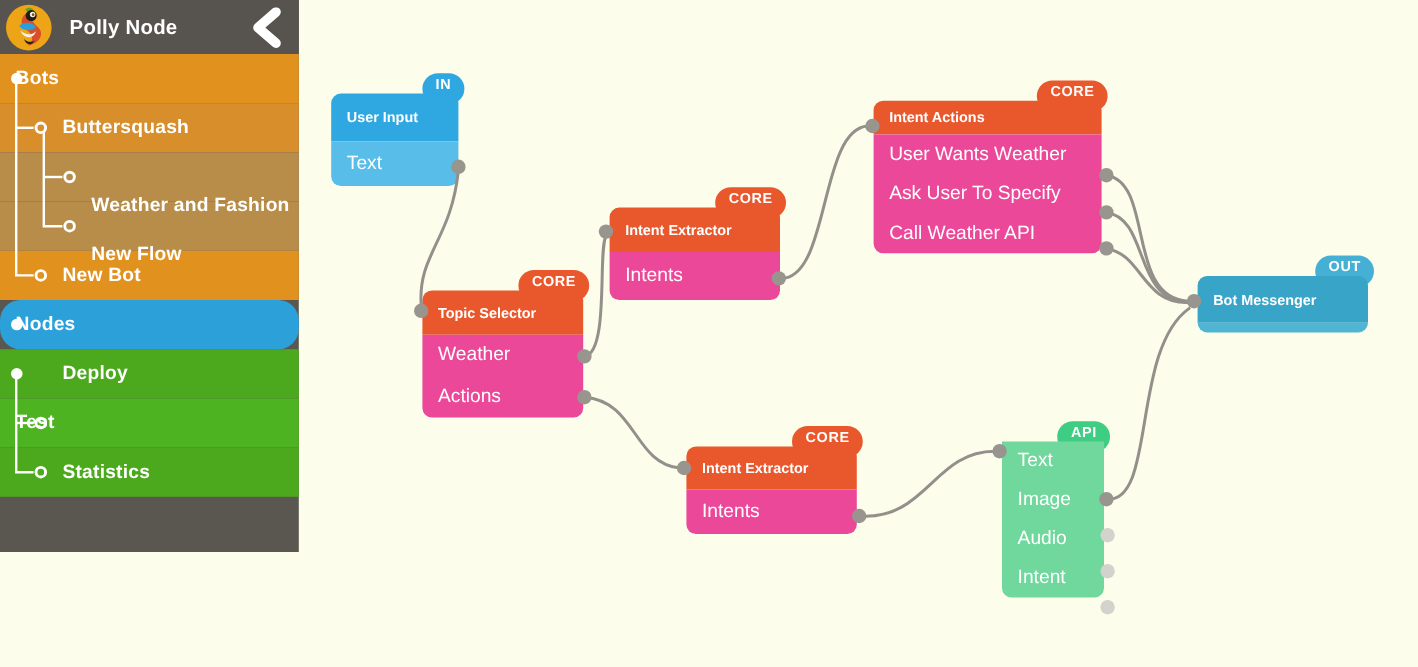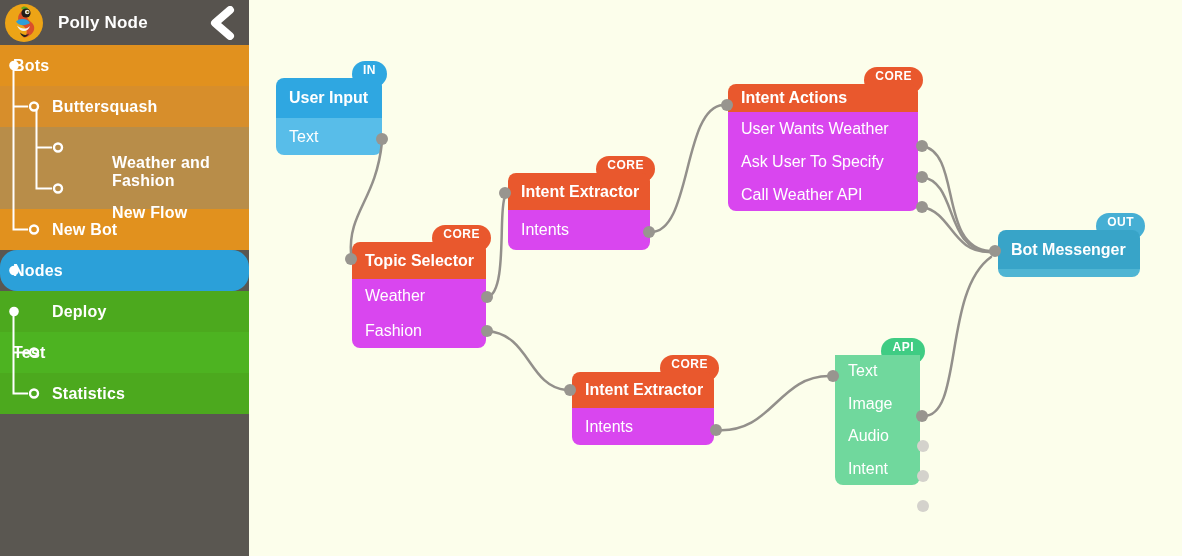--- a/index.html
+++ b/index.html
@@ -1,45 +1,45 @@
 <!DOCTYPE html>
 <html><head>
 <meta charset="utf-8">
 <style>
   html,body{margin:0;padding:0;background:#e8e8e8;}
   *{box-sizing:border-box;font-family:"Liberation Sans","DejaVu Sans",sans-serif;}
   #app{position:relative;width:1182px;height:556px;background:#FCFEEB;overflow:hidden;}
 
   
-  #sidebar{position:absolute;left:0;top:0;width:249px;height:556px;background:#5A5751;}
+  #sidebar{position:absolute;left:0;top:0;width:249px;height:460px;background:#5A5751;}
   #topbar{position:relative;height:45px;background:#57534E;display:flex;align-items:center;}
   #logo{margin-left:4px;width:40px;height:40px;flex:0 0 auto;}
   #app-title{color:#fff;font-size:17px;font-weight:600;margin-left:14px;letter-spacing:.2px;}
   #back-btn{margin-left:auto;margin-right:12px;width:30px;height:34px;cursor:pointer;}
 
   .srow{position:relative;width:249px;height:41px;display:flex;align-items:center;color:#fff;
         font-size:16px;font-weight:600;letter-spacing:.2px;}
   .srow span{position:relative;z-index:3;}
-  .d0 span{padding-left:13px;} .d1 span{padding-left:52px;} .d2 span{padding-left:112px;margin-top:48px;}
+  .d0 span{padding-left:13px;} .d1 span{padding-left:52px;} .d2 span{padding-left:76px;margin-top:48px;}
   .bg-orange{background:#E1911E;} .bg-orange2{background:#D78E2B;} .bg-tan{background:#B88D49;}
   .bg-blue{background:#2BA0D9;border-radius:17px;} .bg-green1{background:#4DB321;} .bg-green2{background:#4CA91E;}
   #tree-gfx{position:absolute;left:0;top:0;width:249px;height:556px;z-index:2;pointer-events:none;}
 
   
   .node{position:absolute;}
   .badge{position:absolute;top:-17px;right:-5px;z-index:0;height:26px;border-radius:13px;
          padding:2px 11px 0;color:#fff;font-size:12px;font-weight:bold;line-height:15px;letter-spacing:.5px;}
   .node-header{position:relative;z-index:1;display:flex;align-items:center;color:#fff;
-               font-size:16px;font-weight:600;padding-left:13px;border-radius:8px 8px 0 0;}
+               font-size:12px;font-weight:600;padding-left:13px;border-radius:8px 8px 0 0;}
   .node-body{position:relative;z-index:1;border-radius:0 0 8px 8px;overflow:hidden;}
   .node-row{display:flex;align-items:center;color:#fff;font-size:16px;font-weight:400;padding-left:13px;}
   .node-foot{position:relative;z-index:1;border-radius:0 0 8px 8px;}
 
   .hdr-blue{background:#2FA7E1;} .body-blue{background:#58BDE9;} .badge-blue{background:#2FA7E1;}
-  .hdr-core{background:#E9582D;} .body-core{background:#d946ef;} .badge-core{background:#E9582D;}
+  .hdr-core{background:#E9582D;} .body-core{background:#ec4899;} .badge-core{background:#E9582D;}
   .hdr-api{background:#38C87D;}  .body-api{background:#70D89D;}  .badge-api{background:#3FCC83;}
   .hdr-out{background:#38A4C8;}  .foot-out{background:#4FB5D3;}  .badge-out{background:#46AFD4;}
 
   #wires{position:absolute;left:0;top:0;width:1182px;height:556px;z-index:5;pointer-events:none;}
 </style>
 </head>
 <body>
 
 <div id="app">
 
@@ -119,21 +119,21 @@
     <div class="node-body body-blue">
       <div class="node-row" style="height:37px;">Text</div>
     </div>
   </div>
 
   <div class="node" style="left:352px;top:242px;width:134px;">
     <div class="badge badge-core">CORE</div>
     <div class="node-header hdr-core" style="height:37px;">Topic Selector</div>
     <div class="node-body body-core">
       <div class="node-row" style="height:34.5px;">Weather</div>
-      <div class="node-row" style="height:34.5px;">Fashion</div>
+      <div class="node-row" style="height:34.5px;">Actions</div>
     </div>
   </div>
 
   <div class="node" style="left:508px;top:173px;width:142px;">
     <div class="badge badge-core">CORE</div>
     <div class="node-header hdr-core" style="height:37px;">Intent Extractor</div>
     <div class="node-body body-core">
       <div class="node-row" style="height:40px;">Intents</div>
     </div>
   </div>
@@ -149,21 +149,21 @@
   </div>
 
   <div class="node" style="left:572px;top:372px;width:142px;">
     <div class="badge badge-core">CORE</div>
     <div class="node-header hdr-core" style="height:36px;">Intent Extractor</div>
     <div class="node-body body-core">
       <div class="node-row" style="height:37px;">Intents</div>
     </div>
   </div>
 
-  <div class="node" style="left:835px;top:355px;width:85px;">
+  <div class="node" style="left:835px;top:368px;width:85px;">
     <div class="badge badge-api">API</div>
     <div class="node-body body-api">
       <div class="node-row" style="height:32.5px;">Text</div>
       <div class="node-row" style="height:32.5px;">Image</div>
       <div class="node-row" style="height:32.5px;">Audio</div>
       <div class="node-row" style="height:32.5px;">Intent</div>
     </div>
   </div>
 
   <div class="node" style="left:998px;top:230px;width:142px;">

